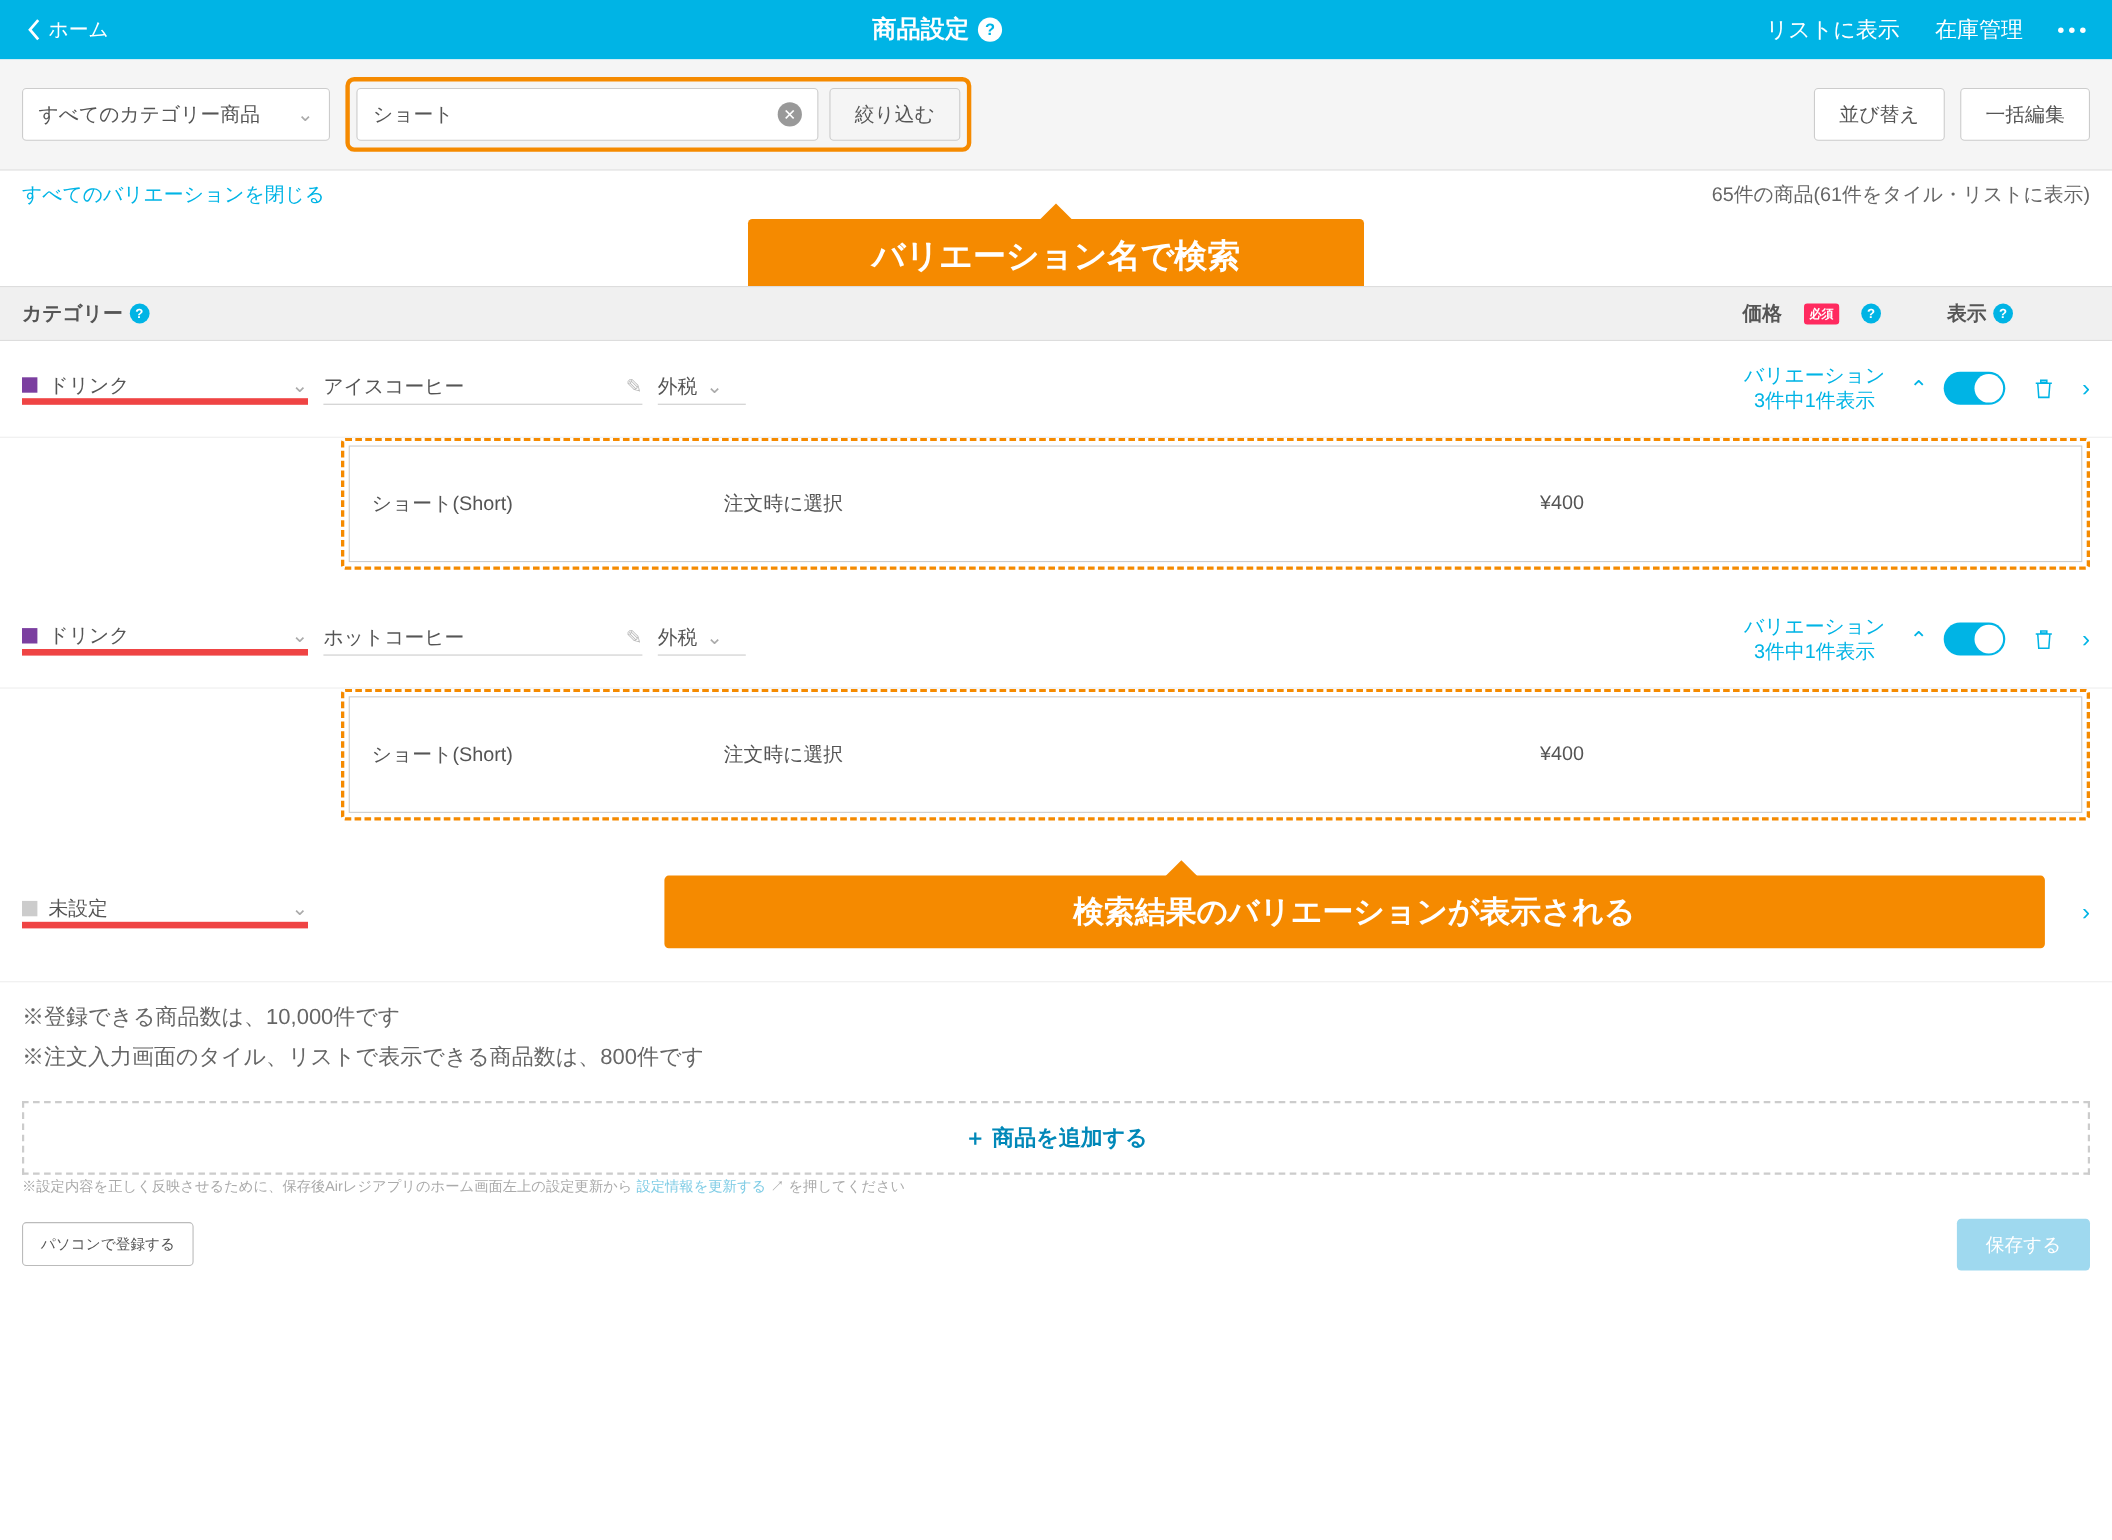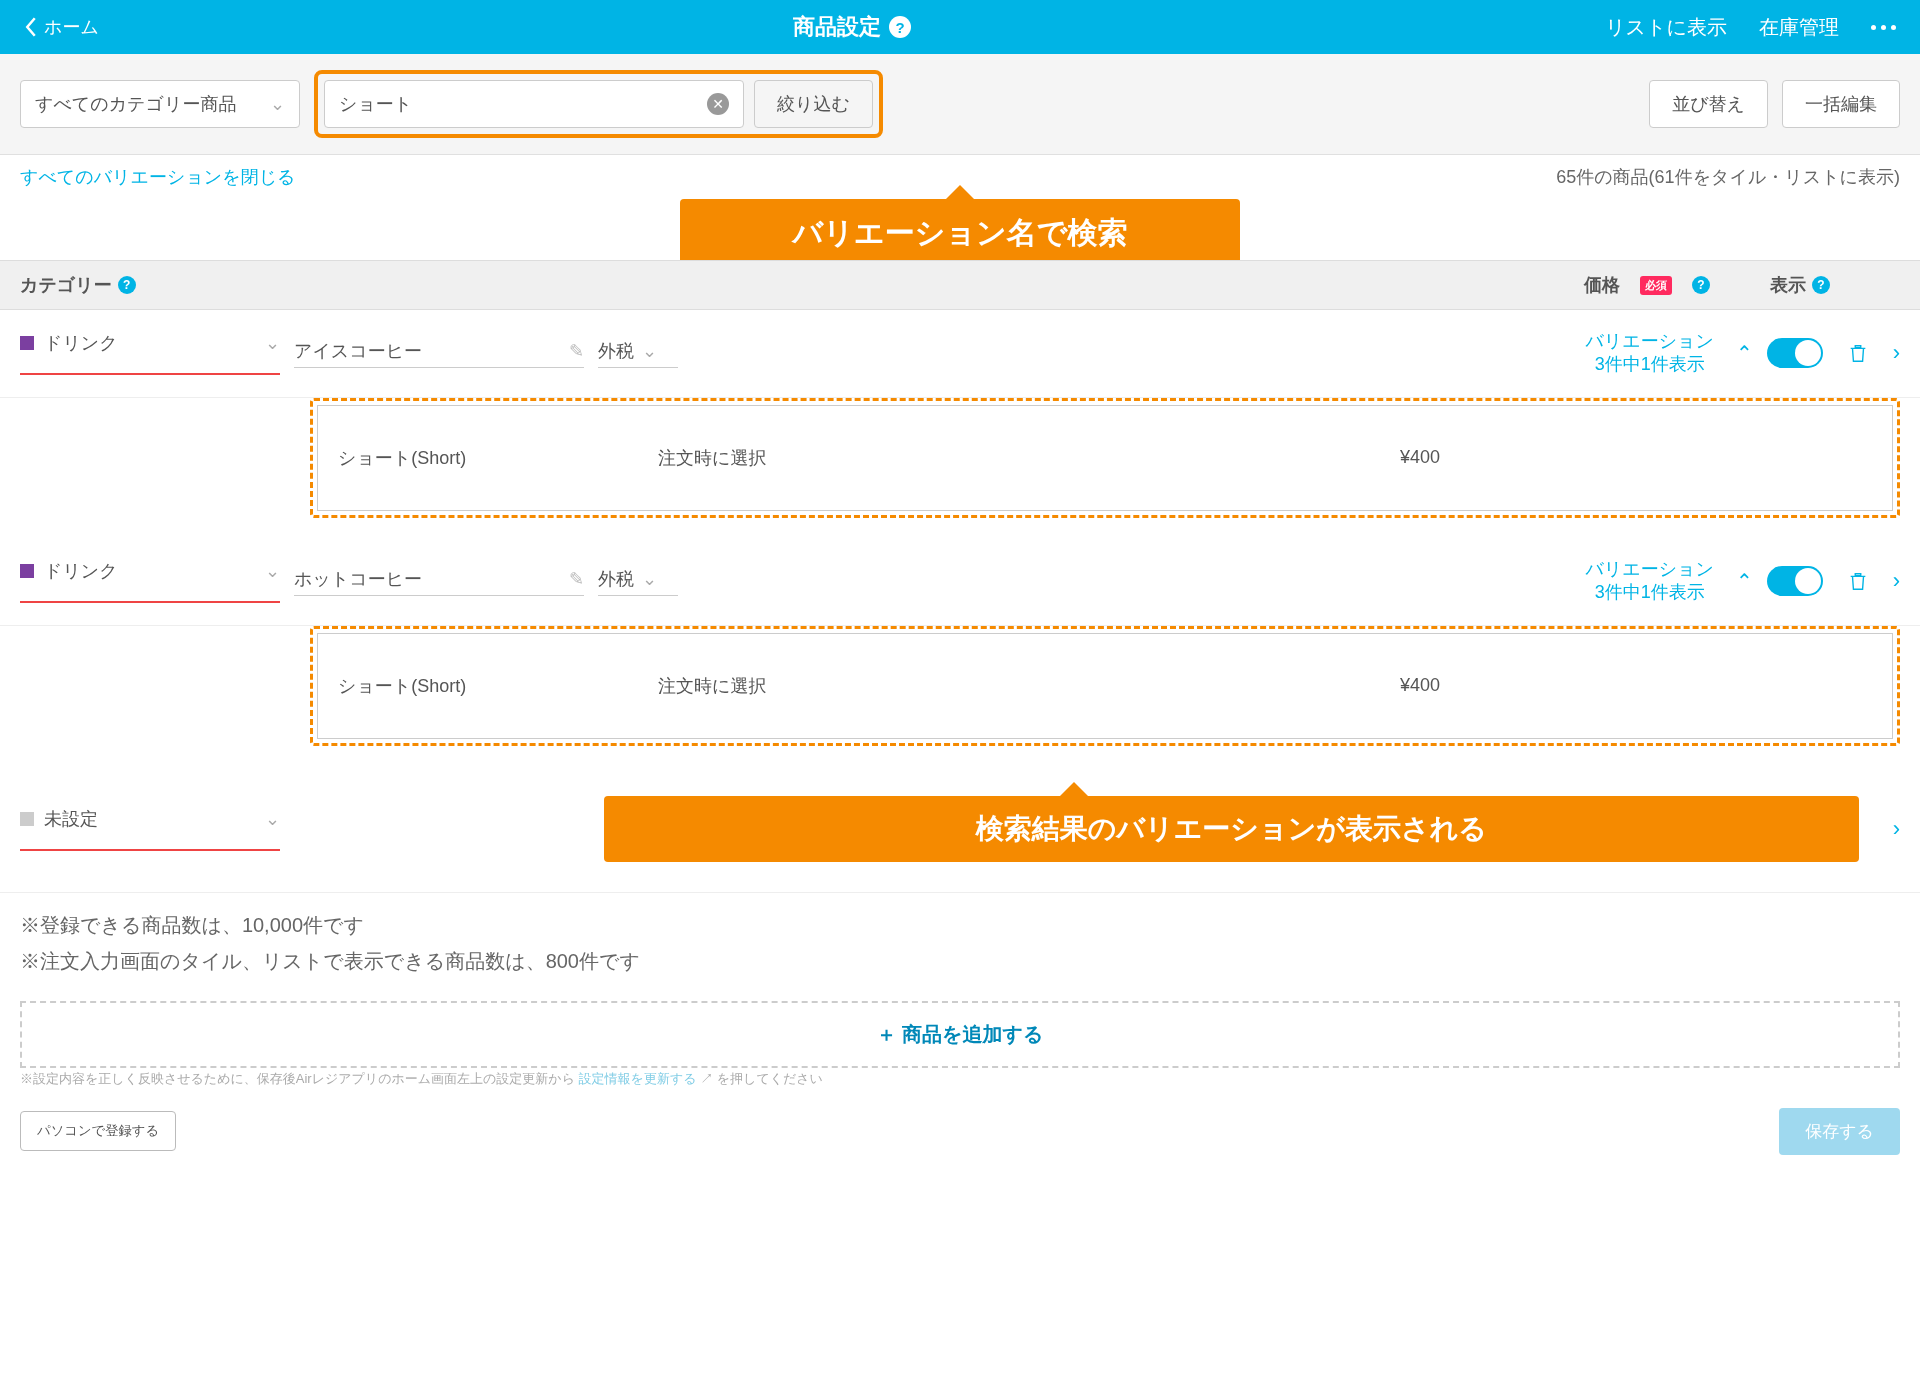--- a/index.html
+++ b/index.html
@@ -34,21 +34,21 @@
 .col-headers{background:#f0f0f0;border-top:1px solid #ddd;border-bottom:1px solid #ddd;display:flex;align-items:flex-end;padding:12px 20px;color:#555;font-weight:600;position:relative;margin-top:-8px;}
 .col-cat{width:280px;display:flex;align-items:center;gap:6px;}
 .col-price{position:absolute;right:210px;display:flex;align-items:center;gap:20px;}
 .col-disp{position:absolute;right:90px;display:flex;align-items:center;gap:6px;}
 .help-sm{width:18px;height:18px;border-radius:50%;background:#00b4e5;color:#fff;display:inline-flex;align-items:center;justify-content:center;font-size:12px;font-weight:700;}
 .req-badge{background:#ff2a5f;color:#fff;font-size:11px;padding:2px 5px;border-radius:3px;font-weight:600;}
 
 .product-row{display:flex;align-items:center;padding:20px;gap:14px;border-bottom:1px solid #eee;}
 .cat-chip{width:14px;height:14px;background:#7b3fa0;}
 .cat-chip.gray{background:#ccc;}
-.cat-field{display:flex;align-items:center;gap:10px;width:260px;border-bottom:2px solid #ef4444;padding-bottom:18px;color:#555;justify-content:space-between;}
+.cat-field{display:flex;align-items:center;gap:10px;width:260px;border-bottom:6px solid #ef4444;padding-bottom:0;color:#555;justify-content:space-between;}
 .name-field{display:flex;align-items:center;width:290px;border-bottom:1px solid #ccc;padding-bottom:4px;color:#555;justify-content:space-between;}
 .tax-field{display:flex;align-items:center;gap:8px;width:80px;border-bottom:1px solid #ccc;padding-bottom:4px;color:#555;}
 .var-info{color:#00b4e5;text-align:center;line-height:1.3;margin-left:auto;margin-right:8px;}
 .chev-up{color:#00b4e5;font-size:20px;}
 .toggle{width:56px;height:30px;background:#00b4e5;border-radius:15px;position:relative;}
 .toggle::after{content:"";position:absolute;width:26px;height:26px;background:#fff;border-radius:50%;top:2px;right:2px;}
 .trash{color:#00b4e5;width:22px;margin:0 10px;}
 .chev-right{color:#00b4e5;font-size:22px;}
 .pencil{color:#bbb;}
 

